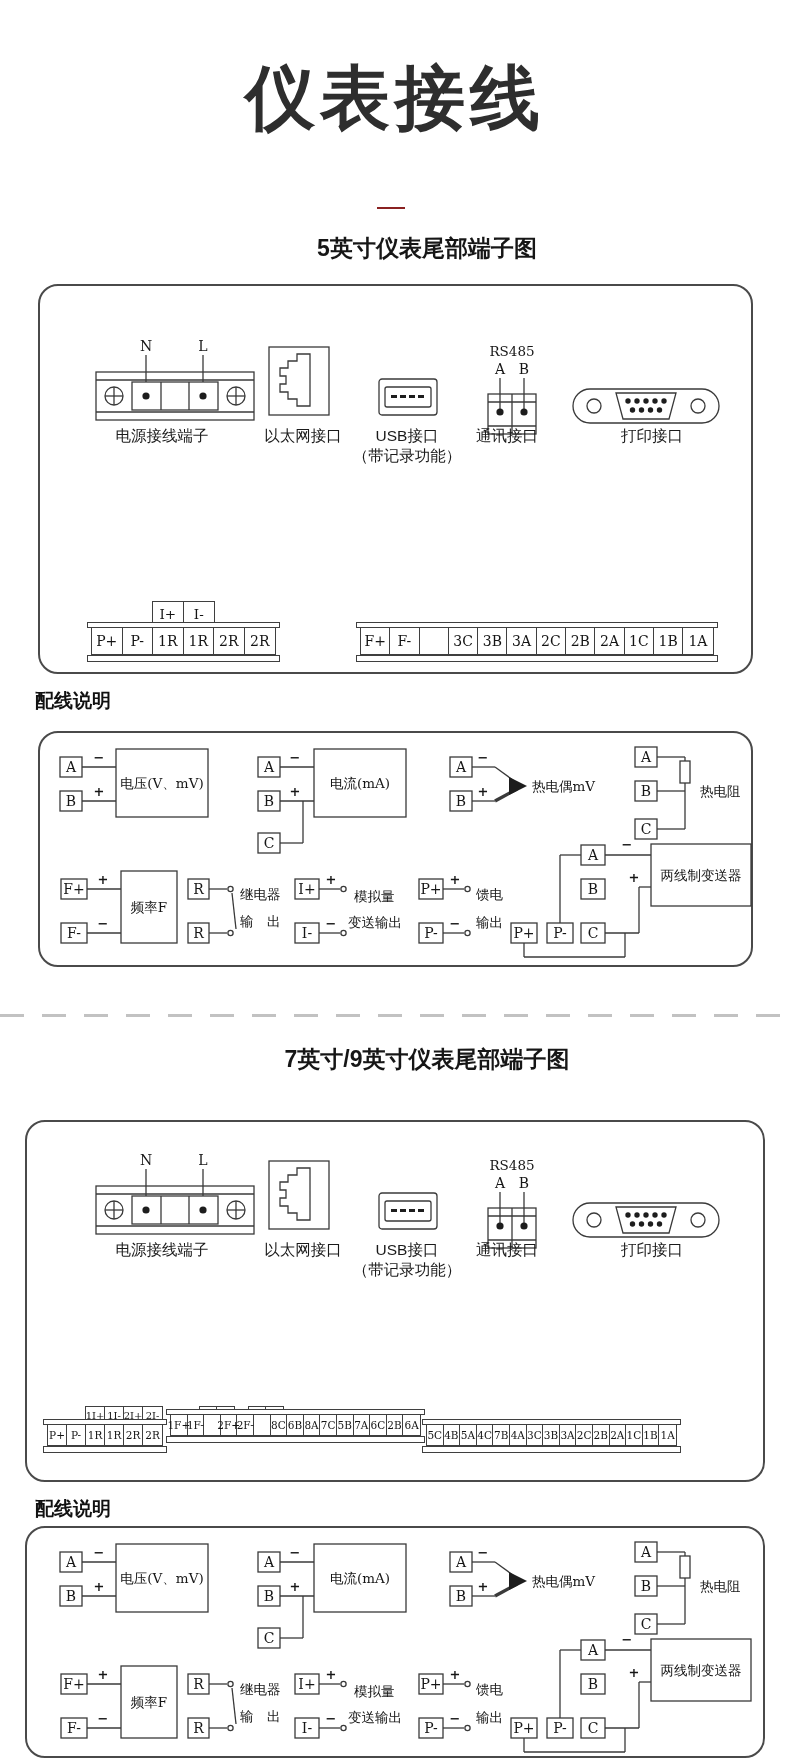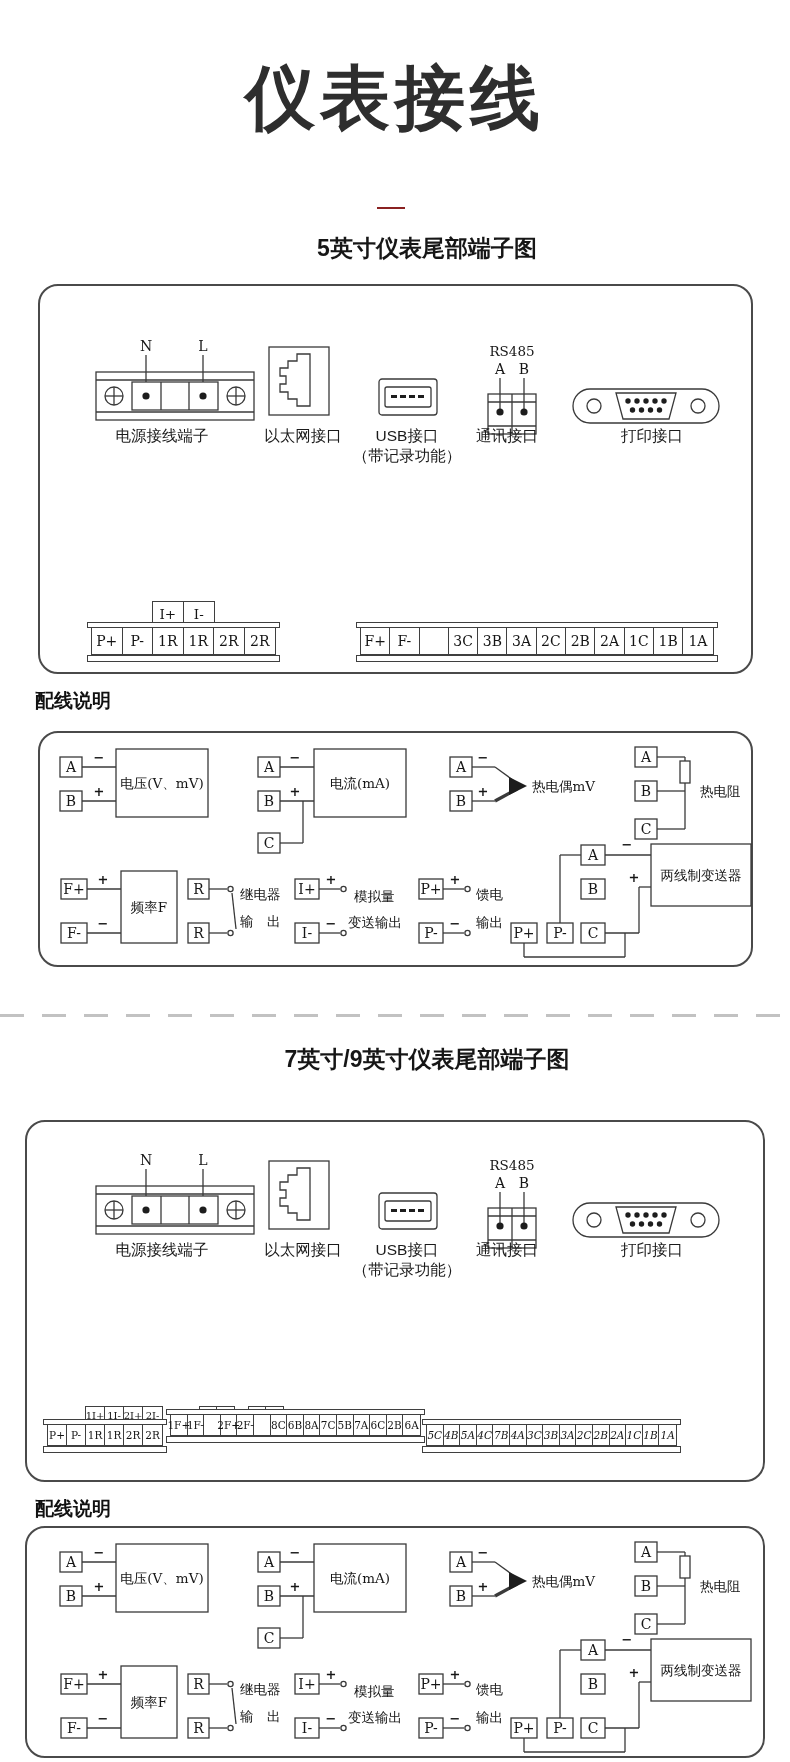--- a/index.html
+++ b/index.html
@@ -27,21 +27,21 @@
     font-family:"DejaVu Serif",serif;color:#141414;box-sizing:border-box;flex:0 0 auto;}
   .cells .cell:last-child{border-right:none;}
   .tfloat{position:absolute;}
   .s5-left .cell,.s5-right .cell{height:26px;font-size:14px;}
   .s5-left .cell{width:30.5px;}
   .s5-right .cell{width:29.3px;}
   .f5 .cell{width:30.5px;height:24px;font-size:13.5px;}
   .s9 .cell{height:20px;font-size:10.5px;}
   .s9-left .cell{width:19px;}
   .s9-mid .cell{width:16.6px;}
-  .s9-right .cell{width:16.6px;font-style:italic;}
+  .s9-right .cell{width:16.6px;}
   .f9 .cell{height:17px;font-size:10px;text-align:center;}
   .f9a .cell{width:19px;}
   .f9b .cell{width:17px;}
   
   svg{overflow:visible;}
   svg line,svg rect,svg path,svg polygon,svg circle{stroke:#3a3a3a;stroke-width:1.3;fill:none;}
   svg .fill{fill:#1d1d1d;stroke:none;}
   svg .wbox{fill:#ffffff;}
   svg text{font-family:"DejaVu Serif",serif;fill:#161616;stroke:none;font-size:14px;}
   svg text.cn{font-size:13.5px;}

